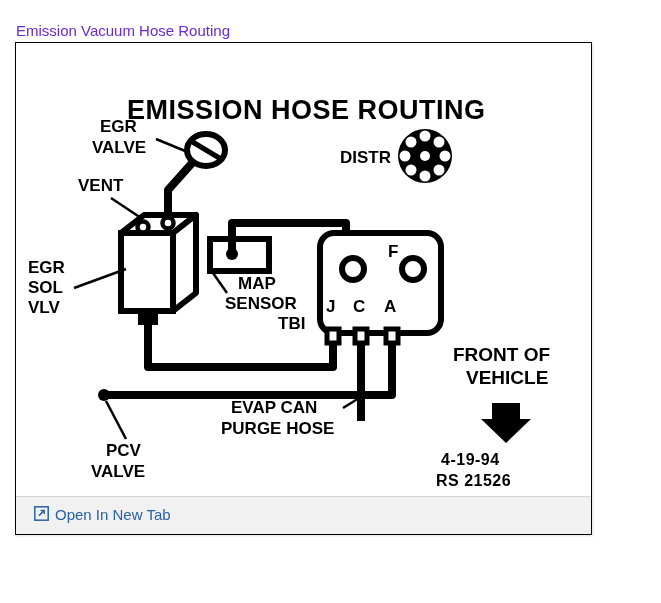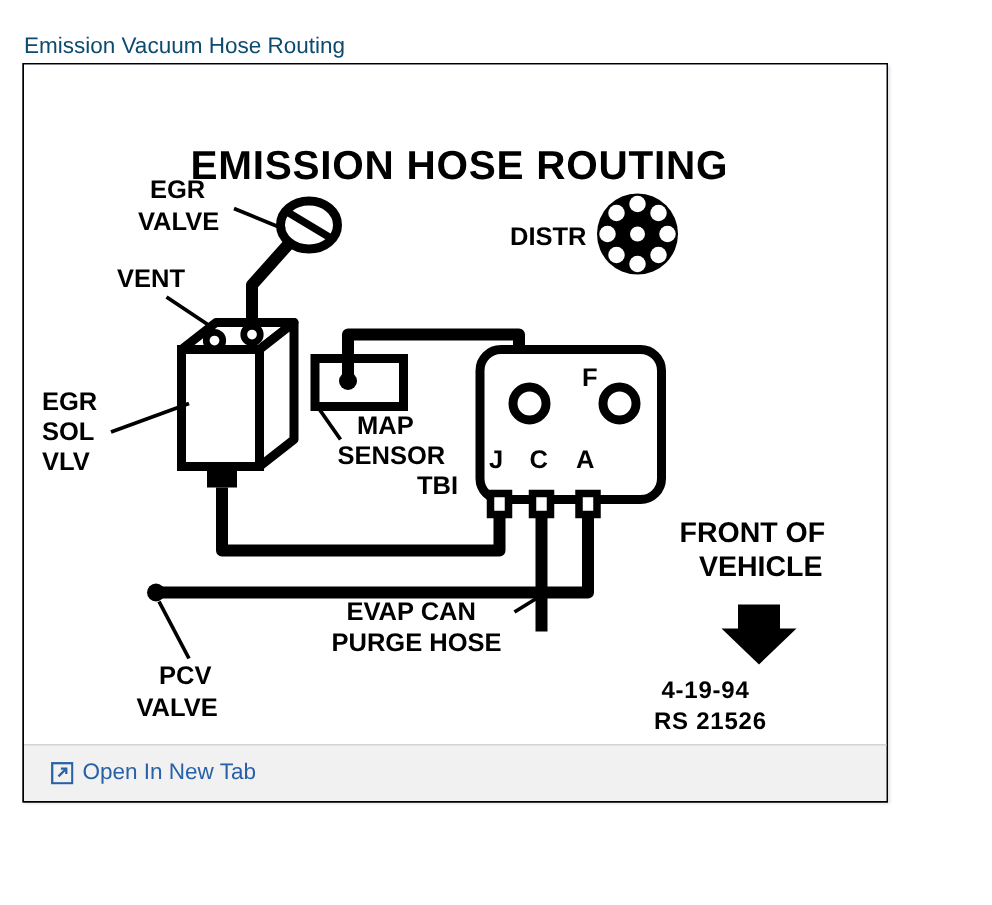--- a/index.html
+++ b/index.html
@@ -11,21 +11,21 @@
     overflow: hidden;
   }
   body {
     font-family: "Liberation Sans", sans-serif;
   }
   #page-title {
     position: absolute;
     left: 16px;
     top: 22px;
     font-size: 15px;
-    color: #0c4a6e;
+    color: #6d28d9;
     font-family: "Liberation Sans", sans-serif;
     white-space: nowrap;
   }
   #viewer-panel {
     position: absolute;
     left: 15px;
     top: 42px;
     width: 577px;
     height: 493px;
     background: #0f172a;
@@ -53,21 +53,21 @@
     width: 575px;
     height: 38px;
     background: #f1f1f1;
     border-top: 1px solid #d4d4d4;
     box-sizing: border-box;
   }
   .tool-link {
     position: absolute;
     top: 9px;
     display: flex;
-    align-items: flex-end;
+    align-items: flex-start;
     gap: 6px;
     color: #2861a8;
     font-size: 15px;
     text-decoration: none;
     cursor: pointer;
     font-family: "Liberation Sans", sans-serif;
   }
   #open-new-tab-link { left: 18px; }
   #zoom-print-link { right: 14px; }
   .tool-icon {

